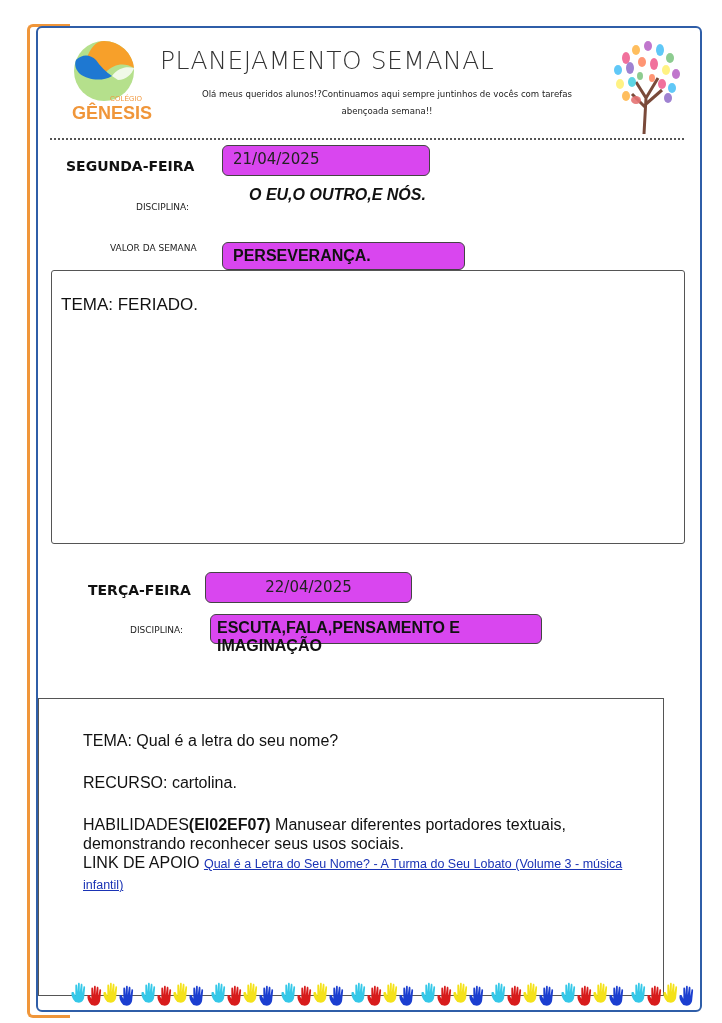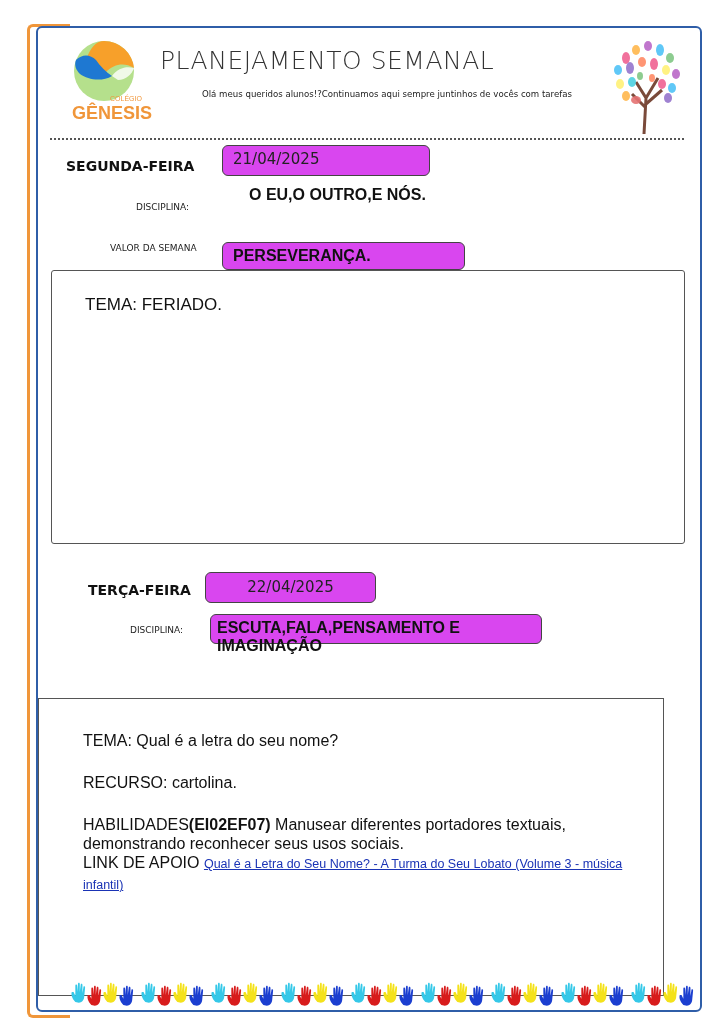--- a/index.html
+++ b/index.html
@@ -36,20 +36,21 @@
   <path d="M38 3 A30 30 0 0 1 68 30 C58 24 48 26 40 34 C34 28 26 24 20 22 C24 10 30 3 38 3 Z" fill="#f7a02a"></path>
   <path d="M10 22 C16 16 24 16 30 22 C34 28 40 34 46 38 C36 44 22 42 14 36 C10 32 8 27 10 22 Z" fill="#1e78d2"></path>
   <path d="M46 38 C52 30 60 28 68 30 C66 36 60 42 52 42 Z" fill="#ffffff" opacity="0.8"></path>
 </svg>
 <div class="abs logo-colegio">COLÉGIO</div>
 <div class="abs logo-genesis">GÊNESIS</div>
 
 <div class="abs title">PLANEJAMENTO SEMANAL</div>
 <div class="abs intro">
   <div>Olá meus queridos alunos!?Continuamos aqui sempre juntinhos de vocês com tarefas</div>
+  <div>abençoada semana!!</div>
 </div>
 
 <svg class="abs tree" viewBox="0 0 80 98">
   <path d="M38 96 L40 60 L30 44 M40 60 L52 40 M40 70 L26 56 M40 66 L56 52" stroke="#7a4a3a" stroke-width="3" fill="none"></path>
   <g opacity="0.9">
     <ellipse cx="20" cy="20" rx="4" ry="6" fill="#f06292"></ellipse>
     <ellipse cx="30" cy="12" rx="4" ry="5" fill="#ffb74d"></ellipse>
     <ellipse cx="42" cy="8" rx="4" ry="5" fill="#ba68c8"></ellipse>
     <ellipse cx="54" cy="12" rx="4" ry="6" fill="#4fc3f7"></ellipse>
     <ellipse cx="64" cy="20" rx="4" ry="5" fill="#81c784"></ellipse>
@@ -71,32 +72,32 @@
   </g>
 </svg>
 
 <div class="abs dots"></div>
 
 <div class="abs day-label" style="left:66px; top:158px;">SEGUNDA-FEIRA</div>
 <div class="abs box" style="left:222px; top:145px; width:208px; height:31px; padding:4px 0 0 10px;">
   <span class="date-text">21/04/2025</span>
 </div>
 <div class="abs small-label" style="left:136px; top:202px;">DISCIPLINA:</div>
-<div class="abs bold-text" style="left:249px; top:186px; font-size:16px;">O EU,O OUTRO,E NÓS.</div>
+<div class="abs bold-text" style="left:249px; top:186px; font-size:16px;font-style:italic;">O EU,O OUTRO,E NÓS.</div>
 <div class="abs small-label" style="left:110px; top:243px;">VALOR DA SEMANA</div>
 <div class="abs box" style="left:222px; top:242px; width:243px; height:28px; padding:4px 6px 0 10px;">
   <span class="bold-text">PERSEVERANÇA.</span>
 </div>
 
 <div class="abs panel" style="left:51px; top:270px; width:634px; height:274px; border-radius:3px;">
-  <div class="body-text abs" style="left:9px; top:24px; font-size:17px;margin-left:24px;">TEMA:  FERIADO.</div>
+  <div class="body-text abs" style="left:9px; top:24px; font-size:17px;">TEMA:  FERIADO.</div>
 </div>
 
 <div class="abs day-label" style="left:88px; top:582px;">TERÇA-FEIRA</div>
-<div class="abs box" style="left:205px; top:572px; width:171px; height:31px; text-align:center; padding-top:5px;">
+<div class="abs box" style="left:205px; top:572px; width:207px; height:31px; text-align:center; padding-top:5px;">
   <span class="date-text">22/04/2025</span>
 </div>
 <div class="abs small-label" style="left:130px; top:625px;">DISCIPLINA:</div>
 <div class="abs box" style="left:210px; top:614px; width:332px; height:30px; padding:4px 0 0 6px;">
   <span class="bold-text" style="font-size:16px;">ESCUTA,FALA,PENSAMENTO E IMAGINAÇÃO</span>
 </div>
 
 <div class="abs panel" style="left:38px; top:656px; width:626px; height:298px;margin-top:42px;">
   <div class="body-text abs" style="left:44px; top:32px;">TEMA: Qual é a letra do seu nome?</div>
   <div class="body-text abs" style="left:44px; top:74px;">RECURSO: cartolina.</div>

